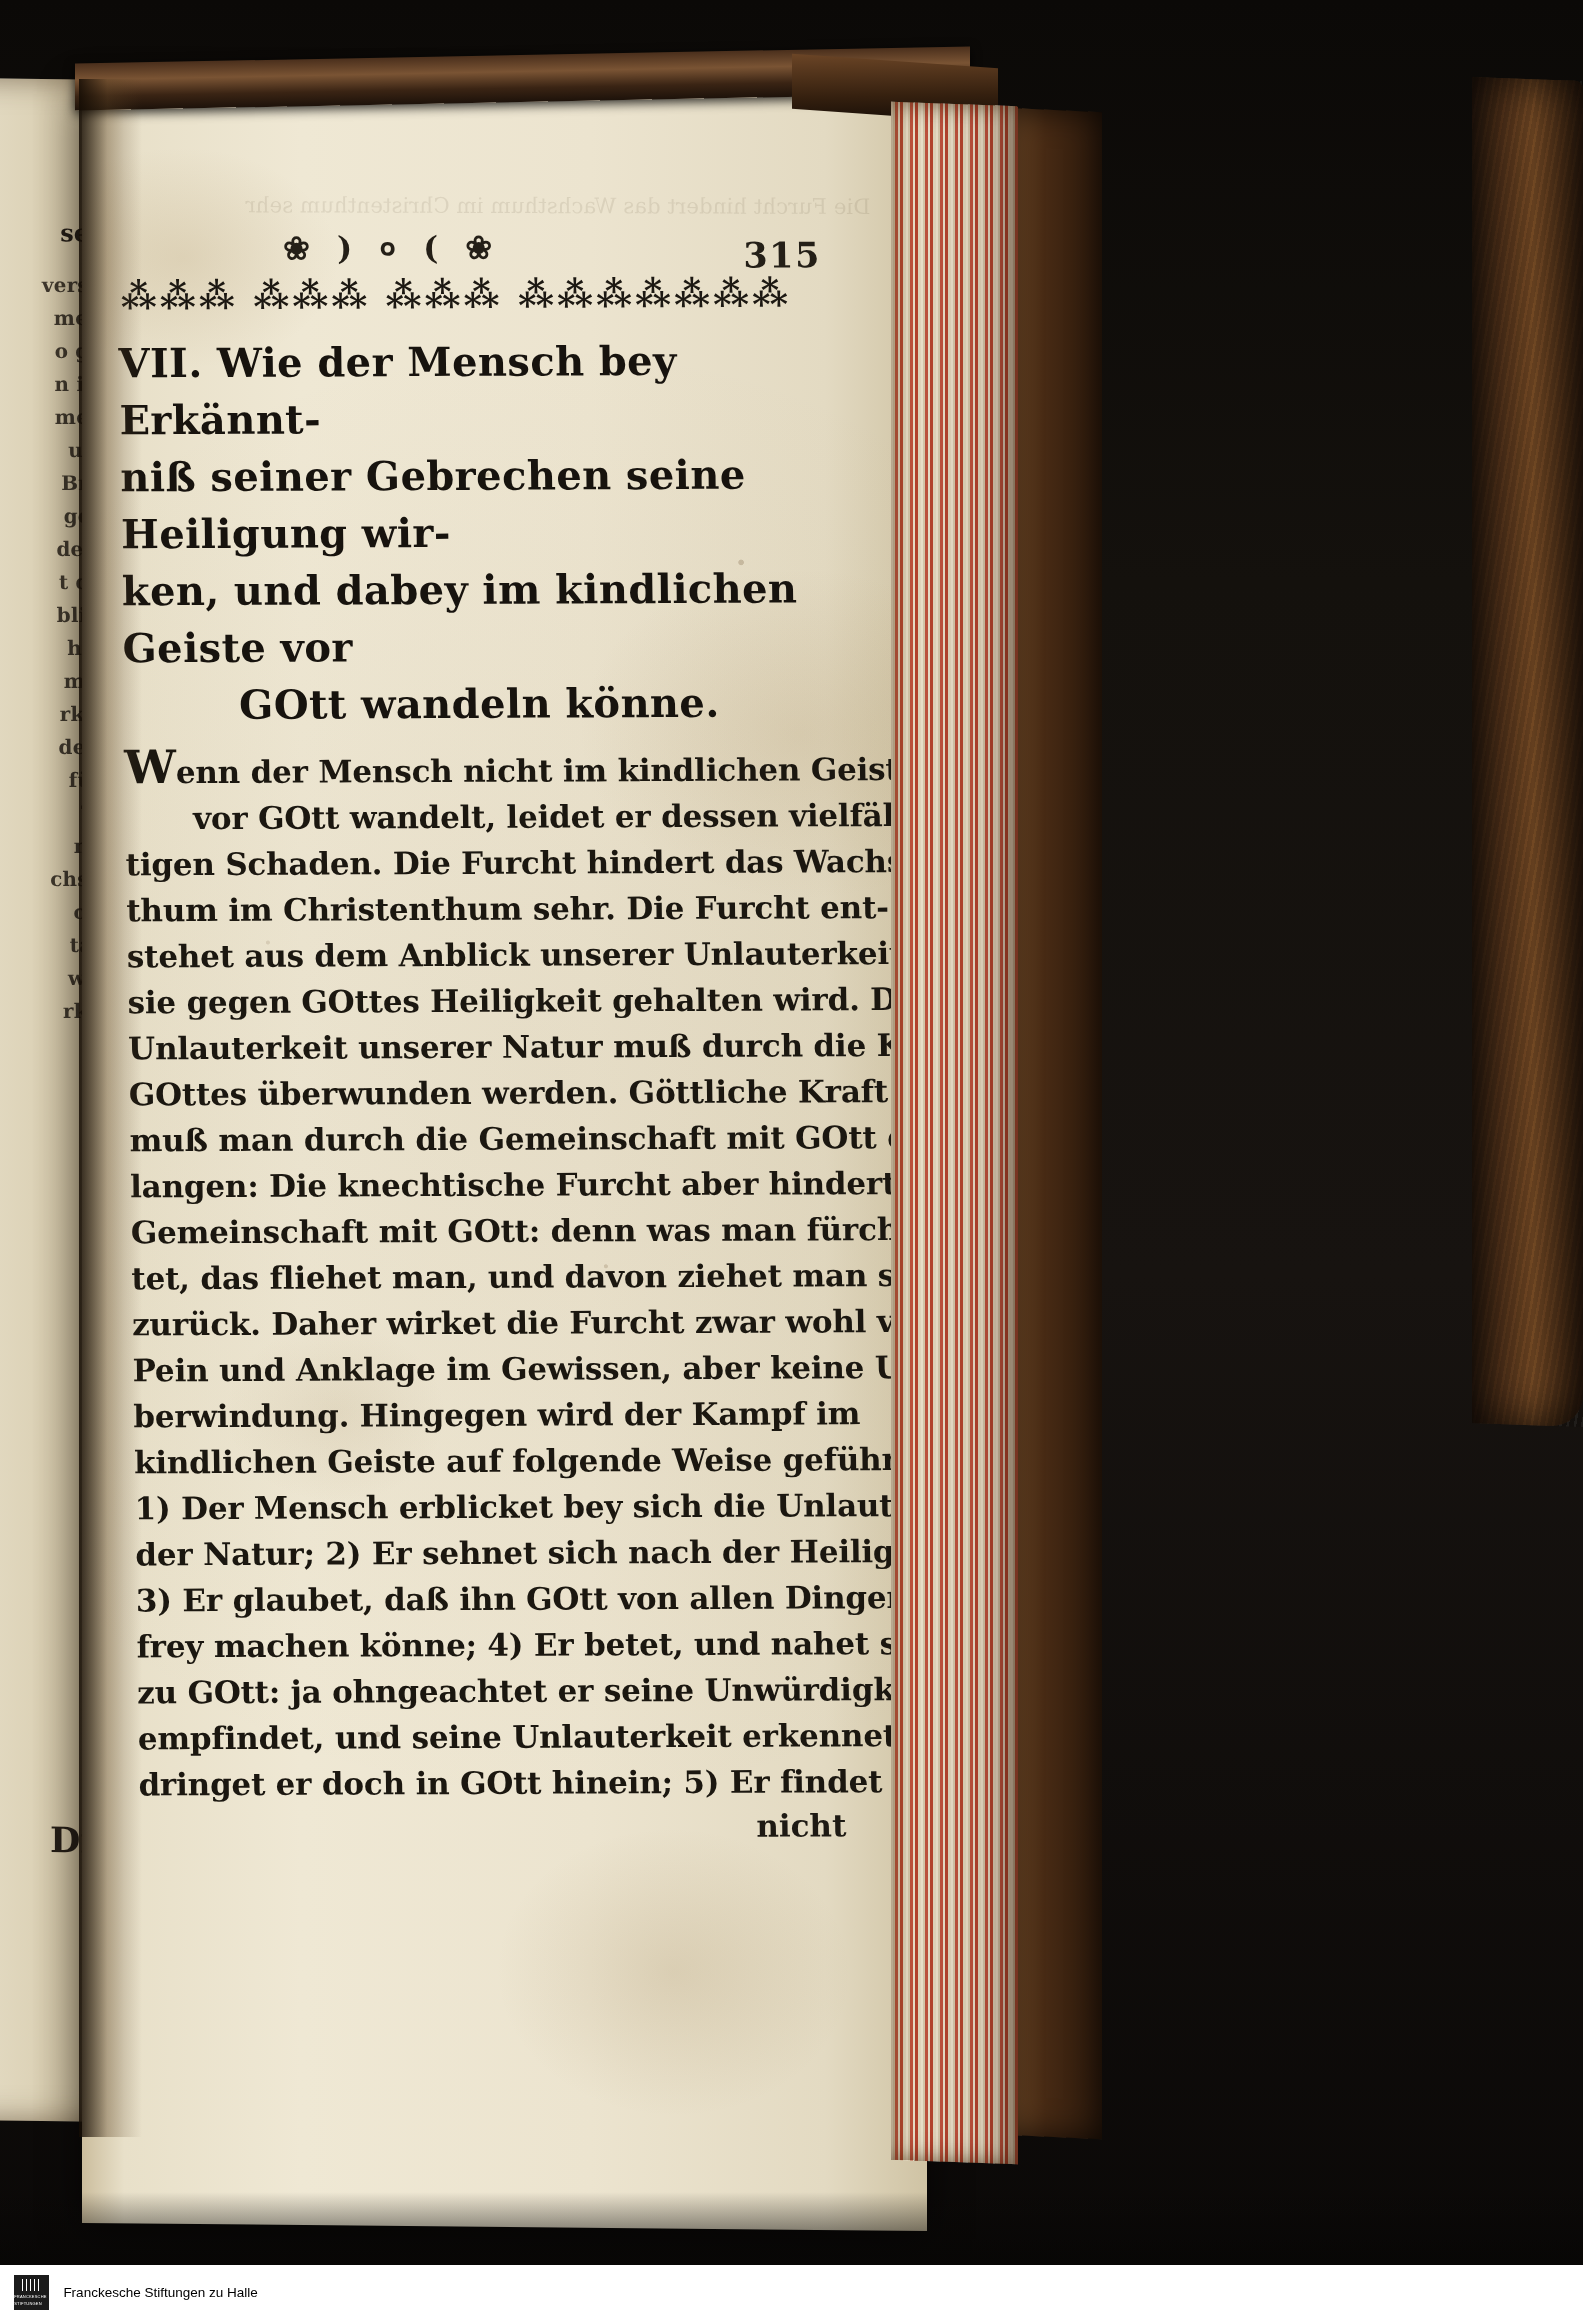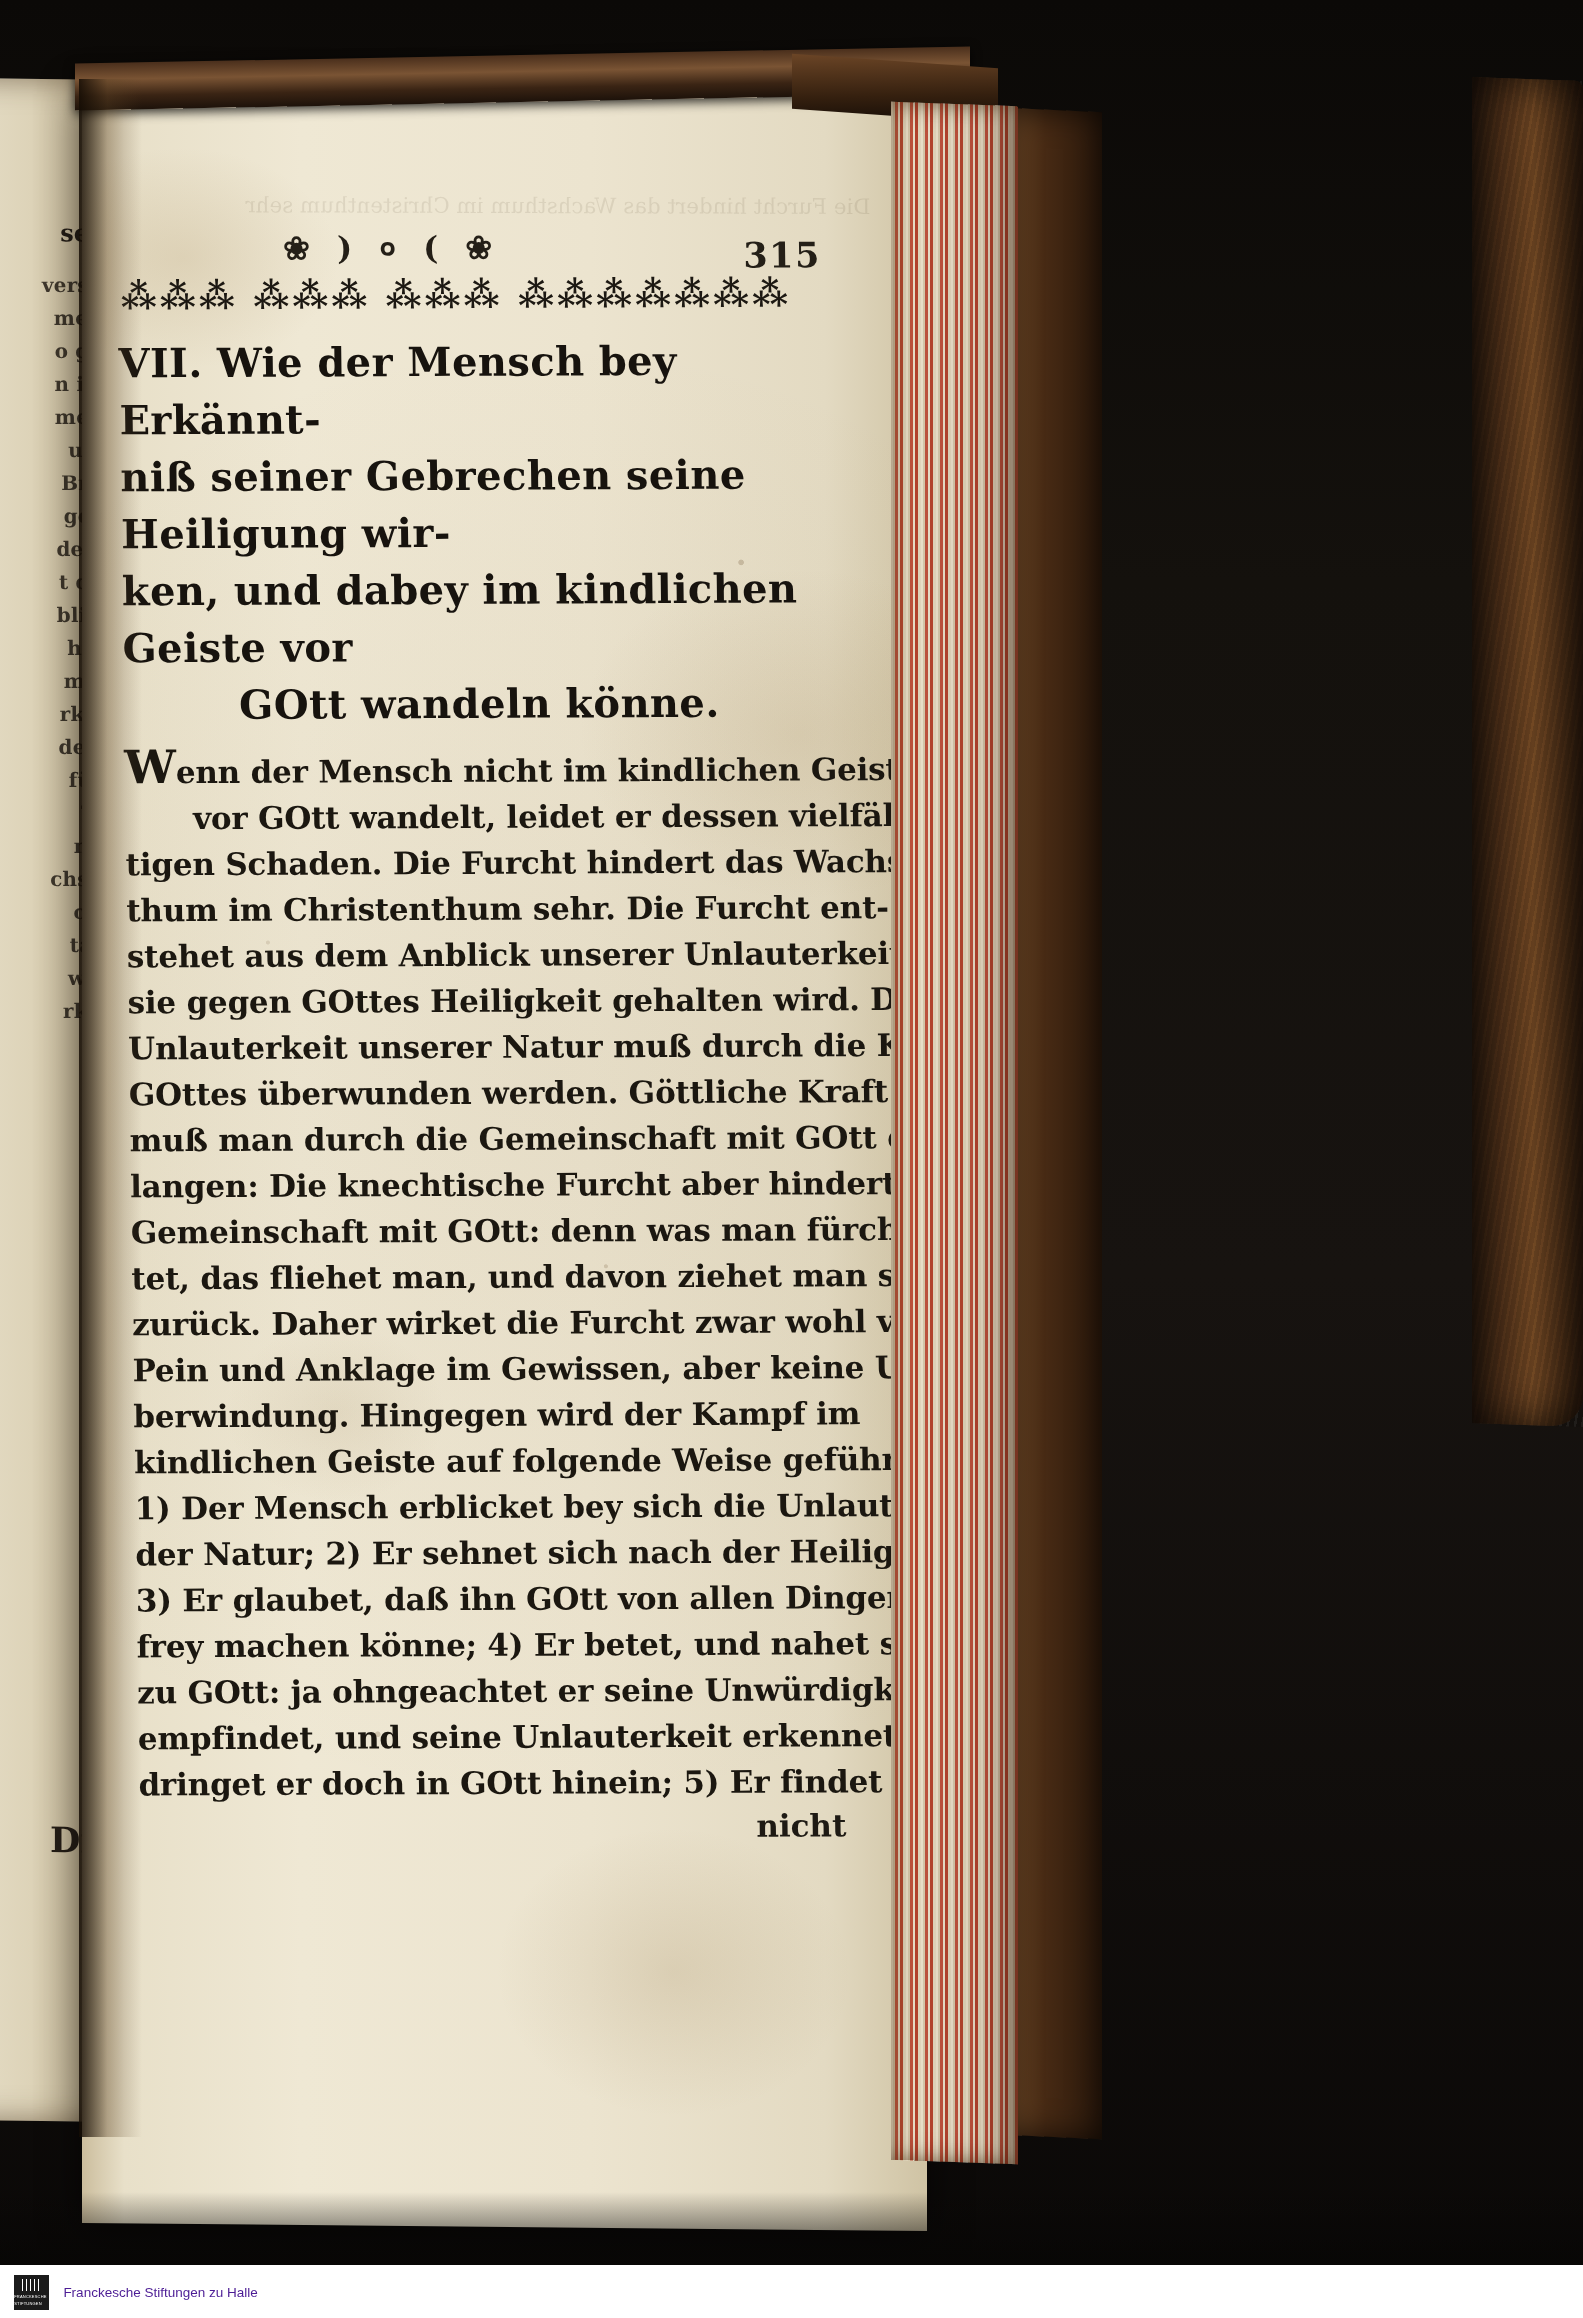--- a/index.html
+++ b/index.html
@@ -372,21 +372,21 @@
     left: 50%;
     transform: translateX(-50%);
     width: 20.6px;
     height: 12.7px;
     background:
       repeating-linear-gradient(90deg, #fff 0 1.6px, #1b1b1b 1.6px 4px);
   }
   .credit-text {
     font-family: "Liberation Sans", sans-serif;
     font-size: 13.5px;
-    color: #4c1d95;
+    color: #000000;
   }
 </style>
 </head>
 <body>
 
 <div class="scan">
   <div class="surround"></div>
 
   <div class="book">
 

